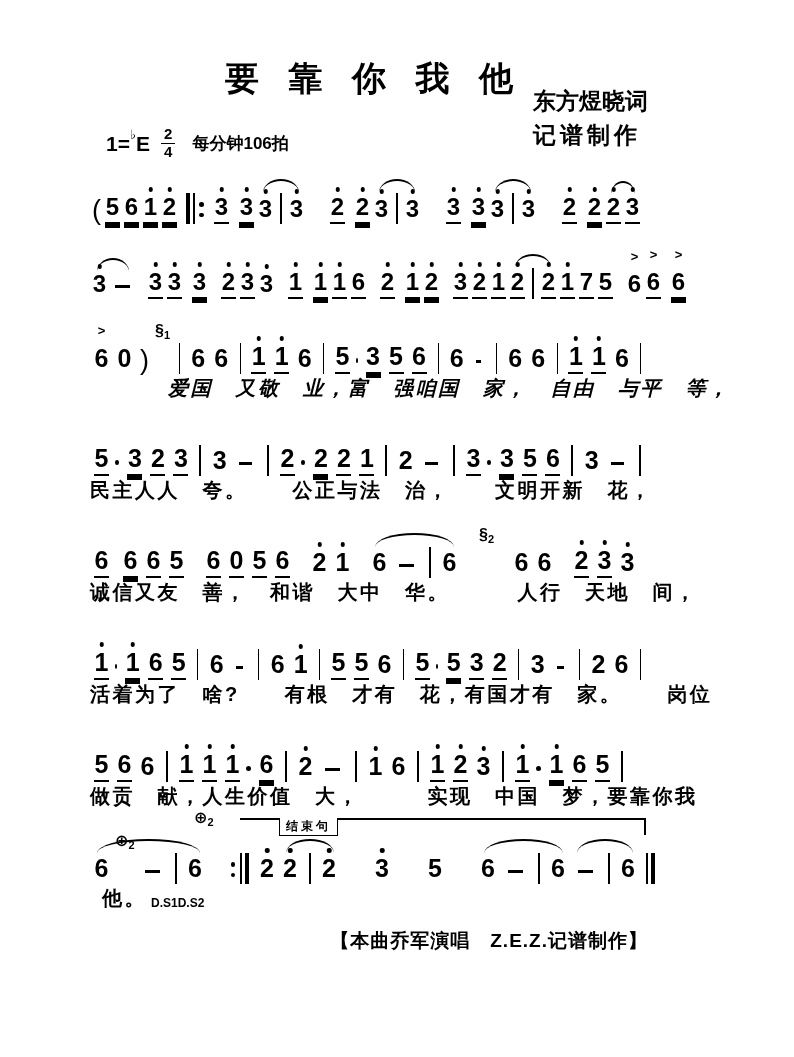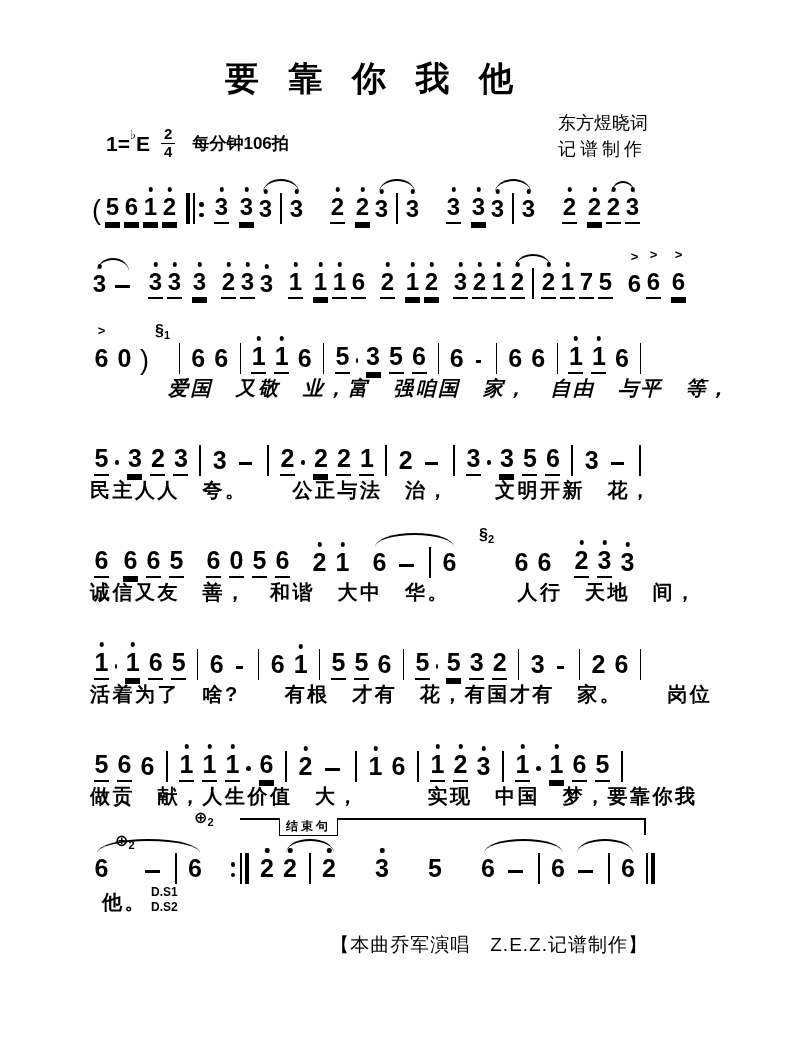--- a/index.html
+++ b/index.html
@@ -13,21 +13,21 @@
     text-align:center;font-size:34px;font-weight:700;letter-spacing:10px;
     margin:12px 0 2px 10px;
   }
   .head-row{display:flex;justify-content:space-between;align-items:flex-end;height:62px;}
   .keysig{display:flex;align-items:center;gap:7px;margin-bottom:6px;}
   .keysig .k{font-size:21px;font-weight:700;margin-left:16px;}
   .keysig sup{font-size:13px;font-weight:700;position:relative;top:-4px;}
   .frac{display:inline-flex;flex-direction:column;align-items:center;font-size:15px;font-weight:700;line-height:1.1;margin:0 4px;}
   .frac .top{border-bottom:1.6px solid #000;padding:0 3px;}
   .tempo{font-size:17px;font-weight:600;margin-left:6px;text-align:center;}
-  .credits{font-size:18px;font-weight:400;line-height:1.45;text-align:justify;margin-bottom:4px;}
+  .credits{font-size:23px;font-weight:700;line-height:1.45;text-align:justify;margin-bottom:14px;}
   .credits .c2{letter-spacing:4px;}
   
   .mline{margin-bottom:17px;}
   .nrow{display:flex;align-items:flex-end;height:58px;white-space:nowrap;}
   .nrow .tk{margin:0 4px;}
   .dense .tk{margin:0 2px;}
   .num{
     position:relative;display:inline-block;font-size:25px;font-weight:600;line-height:1;
     min-width:15px;text-align:center;padding-bottom:3px;
   }
@@ -52,31 +52,31 @@
   .mark i{font-style:normal;font-size:11px;vertical-align:-3px;}
   .tie{display:inline-flex;align-items:flex-end;position:relative;padding-top:15px;}
   .tie > .arc{
     position:absolute;top:1px;left:7px;right:7px;height:12px;
     border-top:2px solid #000;border-radius:50% 50% 0 0/100% 100% 0 0;
   }
   
   .lyr{font-size:20px;font-weight:700;letter-spacing:2.5px;line-height:1.3;margin-top:1px;white-space:nowrap;}
   .ind-a{margin-left:78px;font-style:italic;} .ind-b{margin-left:12px;}
   .lyr8{display:flex;align-items:flex-end;}
-  .ds-stack{display:inline-flex;flex-direction:column;font-size:12px;font-weight:700;letter-spacing:0;line-height:1.25;margin:0 6px 0 4px;}
+  .ds-stack{display:inline-flex;flex-direction:row;font-size:12px;font-weight:700;letter-spacing:0;line-height:1.25;margin:0 6px 0 4px;}
   .lyr8 .rest{margin-left:38px;}
   
   .mline8{position:relative;margin-top:14px;}
   .volta{position:absolute;top:-8px;left:150px;right:2px;height:15px;border-top:2px solid #000;border-right:2px solid #000;}
   .volta .vcoda{position:absolute;left:-46px;top:-12px;font-size:16px;font-weight:700;}
   .volta .vcoda i{font-style:normal;font-size:11px;vertical-align:-3px;}
   .vlabel{position:absolute;left:0;top:-2px;font-size:12px;font-weight:700;letter-spacing:3px;
     border:1.5px solid #000;border-top:none;background:#fff;padding:0 6px 1px 6px;line-height:16px;margin-left:39px;}
   
-  .footer{margin-top:12px;text-align:right;font-size:19px;font-weight:400;letter-spacing:1px;}
+  .footer{margin-top:12px;text-align:right;font-size:19px;font-weight:700;letter-spacing:1px;}
 </style>
 </head>
 <body>
 
 <div class="page">
 
   <div class="title">要 靠 你 我 他</div>
 
   <div class="head-row">
     <div class="keysig">

